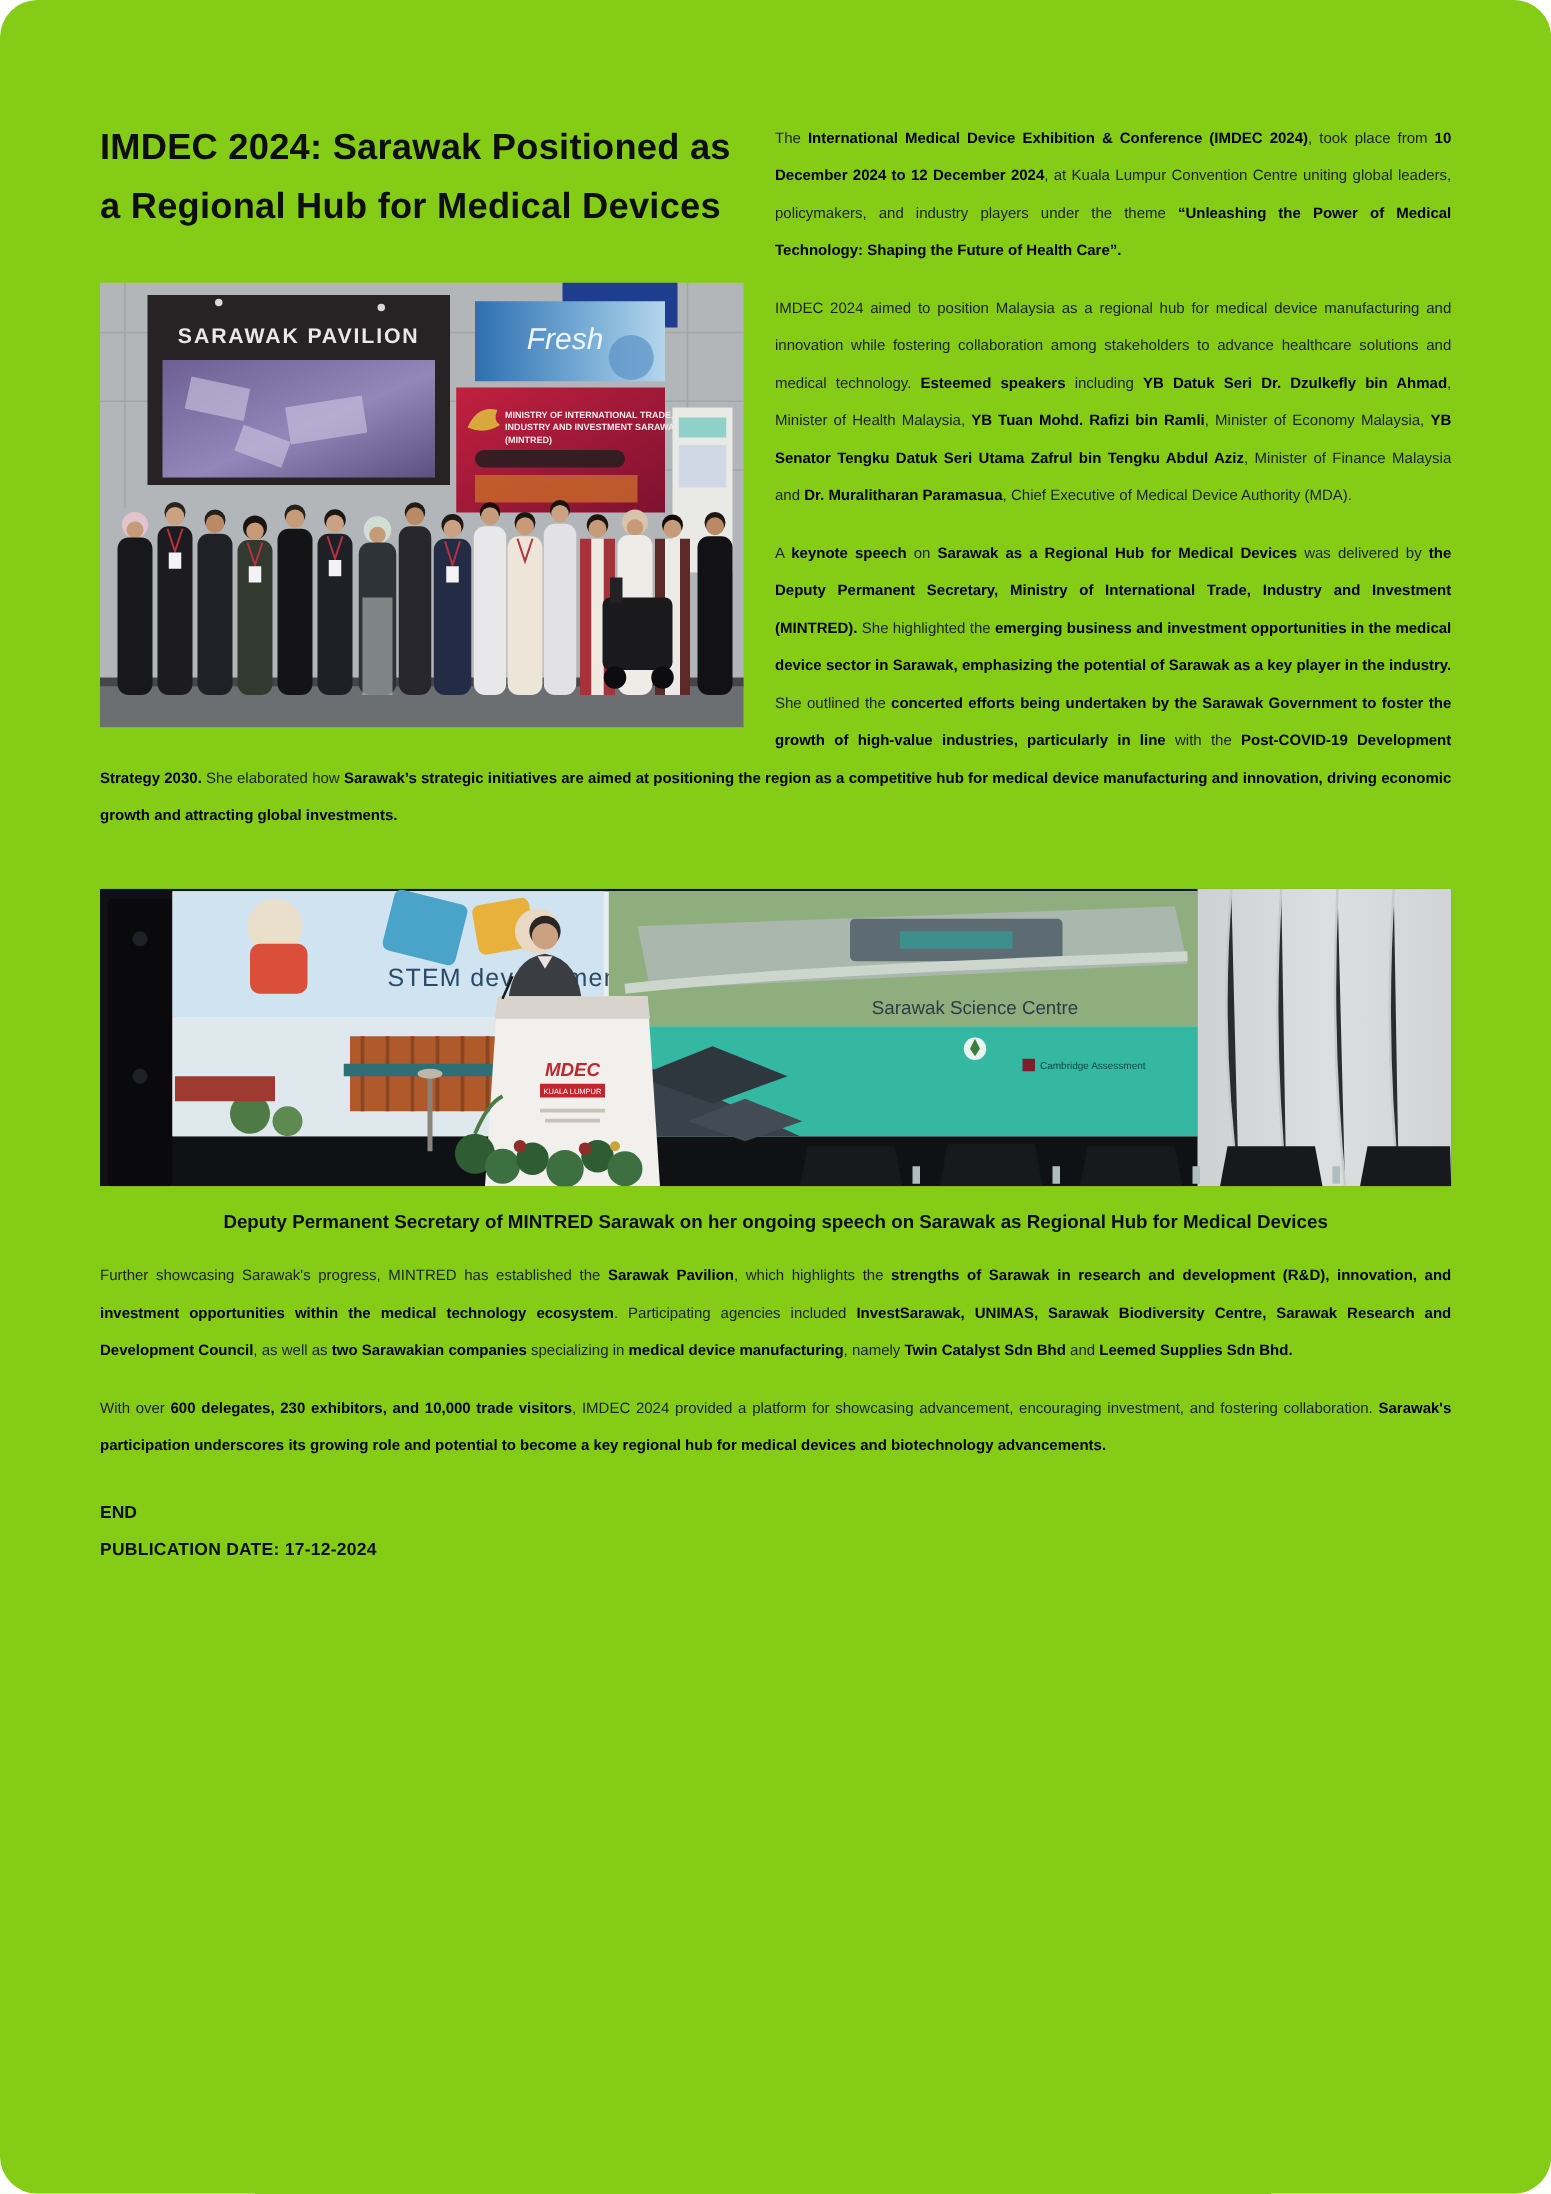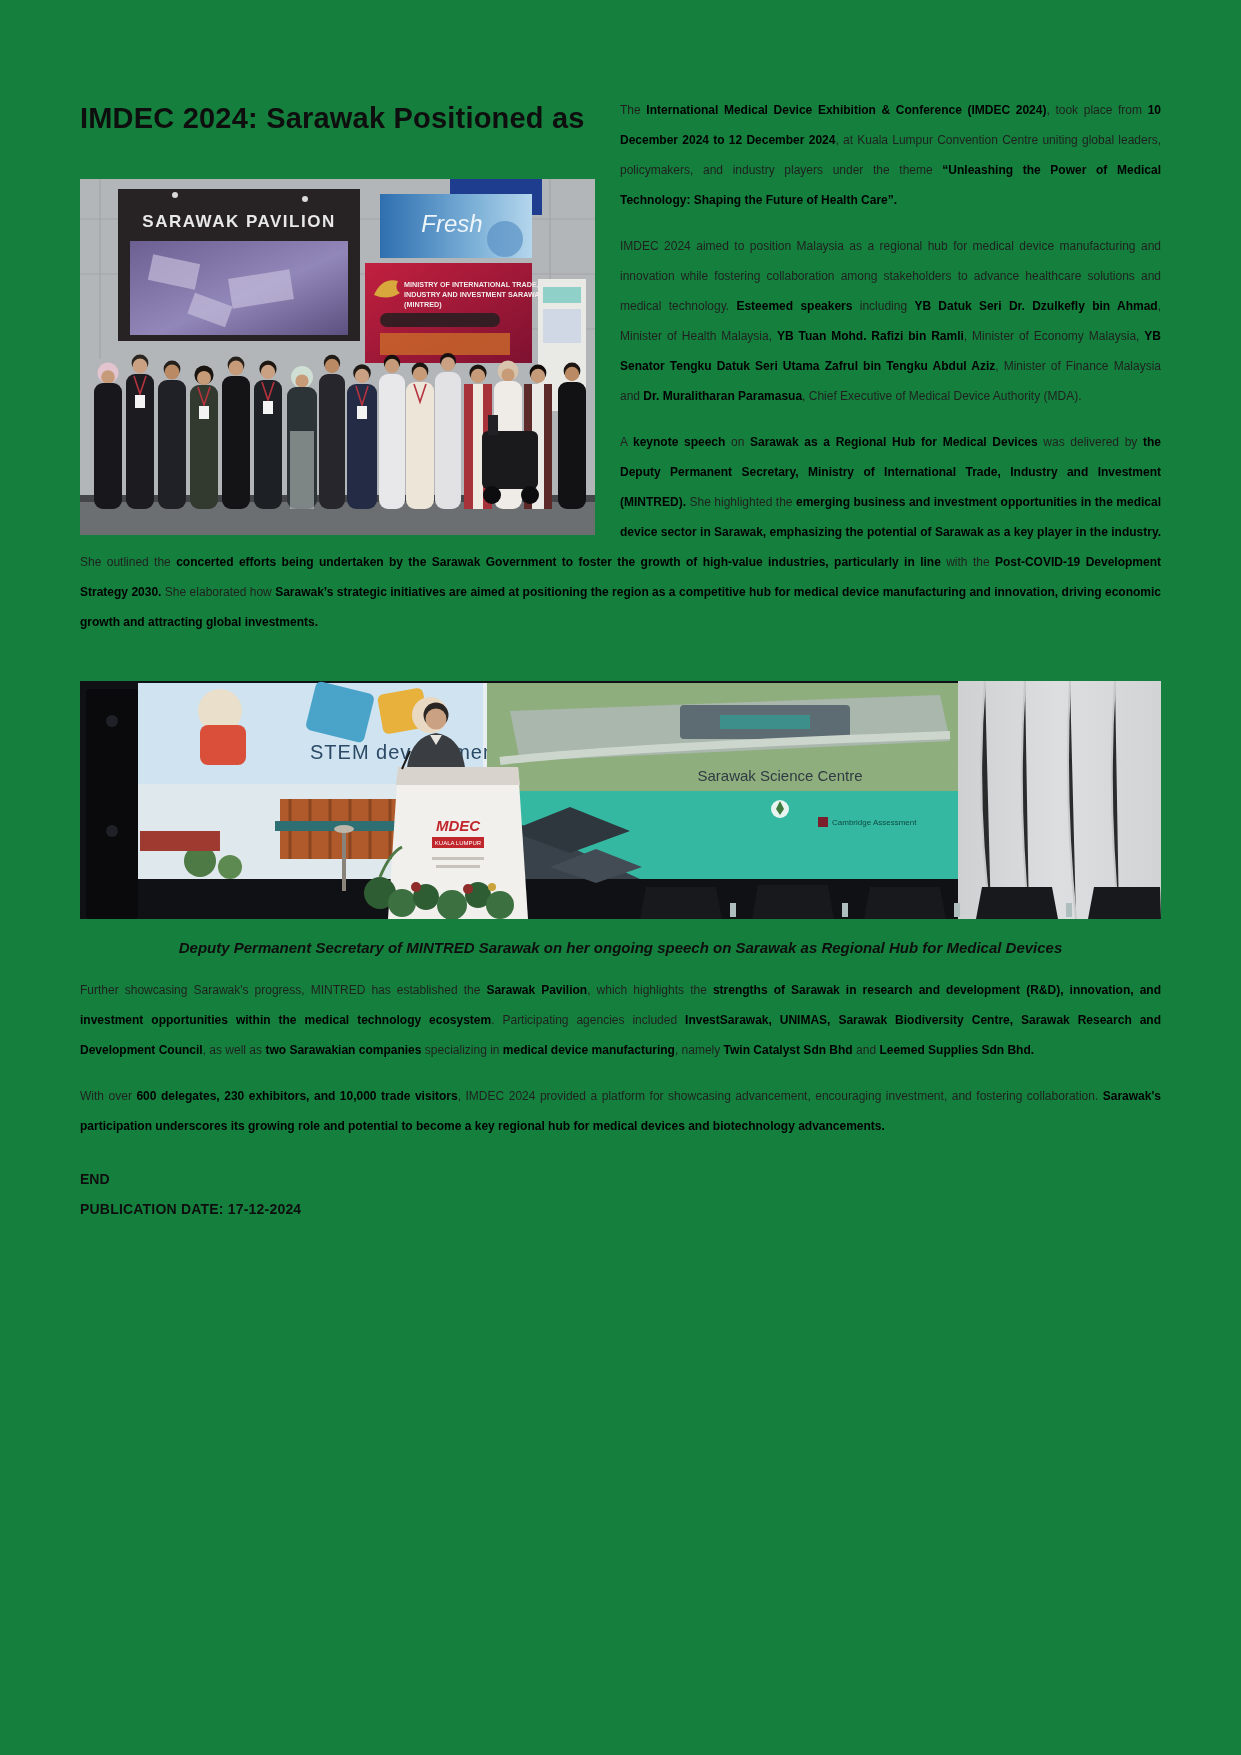--- a/index.html
+++ b/index.html
@@ -1,44 +1,45 @@
 <!DOCTYPE html>
 <html><head>
 <meta charset="utf-8">
 <style>
   html,body{margin:0;padding:0;background:#ffffff;}
-  .page{position:relative;width:1241px;height:1755px;background:#15803d;overflow:hidden;
-        font-family:"Liberation Sans",sans-serif;color:#1f1f1f;}
+  .page{position:relative;width:1241px;height:1755px;background:#84cc16;overflow:hidden;
+        font-family:"Liberation Sans",sans-serif;color:#1f1f1f;border-radius:30px;}
   .content{padding:95px 80px 0 80px;}
   .leftcol{float:left;width:540px;}
   h1.title{margin:0;font-size:29px;line-height:47px;font-weight:700;color:#0e0e0e;letter-spacing:.2px;}
   .tline{display:block;}
   figure{margin:0;padding:0;}
   .fig1{margin-top:37px;width:515px;height:356px;}
   .fig2{margin-top:44px;width:1081px;height:238px;clear:none;}
   .cap{font-weight:700;font-size:15px;line-height:22px;color:#0e0e0e;text-align:center;display:block;}
   .cap1{width:515px;margin-top:9px;}
-  .cap2{width:1081px;margin-top:18px;font-style:italic;}
+  .cap2{width:1081px;margin-top:18px;}
   p.bp{font-size:12px;line-height:30px;text-align:justify;margin:16px 0 0 0;color:#1f1f1f;}
   p.bp.first{margin-top:0;}
   .b{font-weight:700;color:#000;}
   .end{font-size:14px;font-weight:700;color:#0e0e0e;margin-top:30px;}
   .pub{font-size:14px;font-weight:700;color:#0e0e0e;letter-spacing:.2px;}
   svg{display:block;}
   svg text{font-family:"Liberation Sans",sans-serif;}
 </style>
 </head>
 <body>
 
 <div class="page">
   <div class="content">
 
     <div class="leftcol">
       <h1 class="title">
         <span class="tline">IMDEC 2024: Sarawak Positioned as</span>
+        <span class="tline">a Regional Hub for Medical Devices</span>
       </h1>
 
       <figure class="fig1">
         <svg viewBox="0 0 515 356" width="515" height="356">
           <defs>
             <linearGradient id="led" x1="0" y1="0" x2="1" y2="1">
               <stop offset="0" stop-color="#6d5f92"></stop>
                 <stop offset=".55" stop-color="#9187b8"></stop>
                 <stop offset="1" stop-color="#5c5080"></stop>
             </linearGradient>

